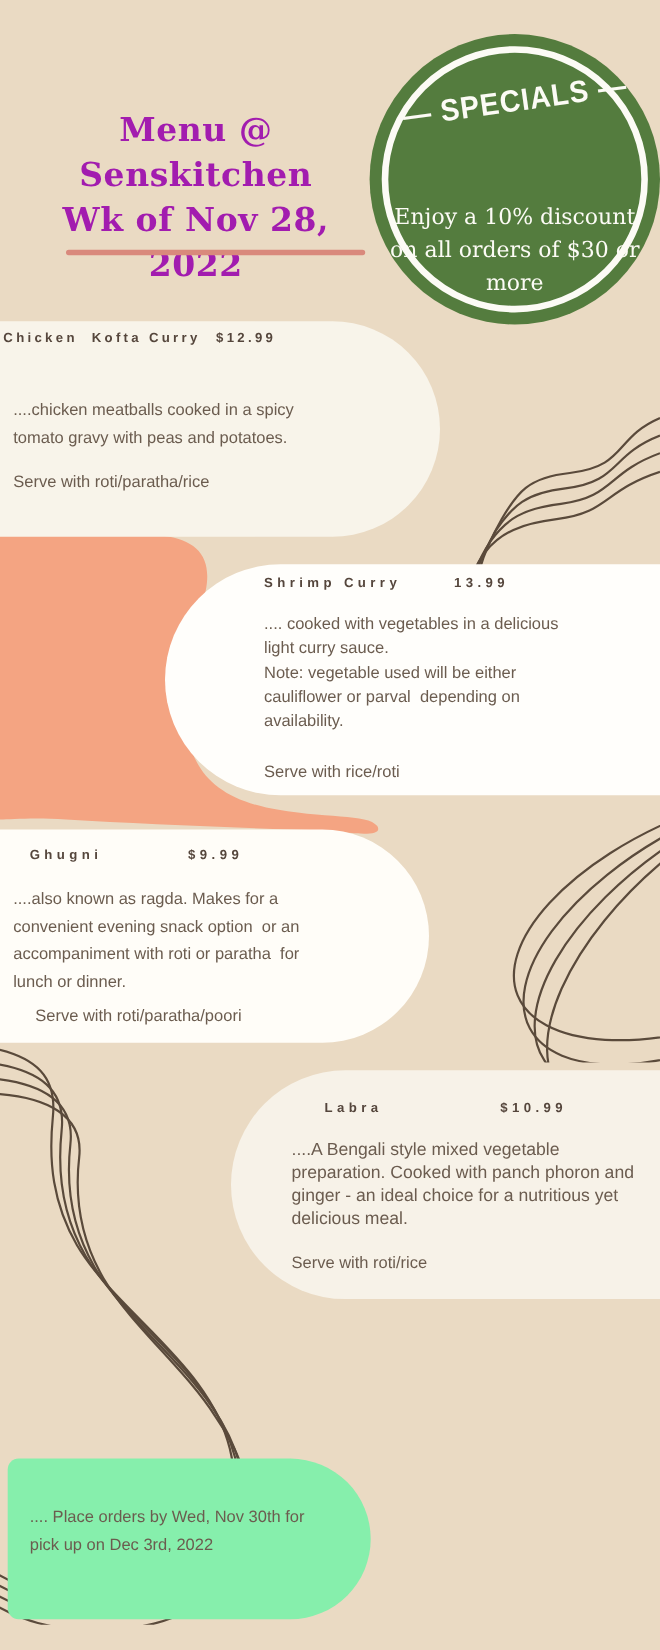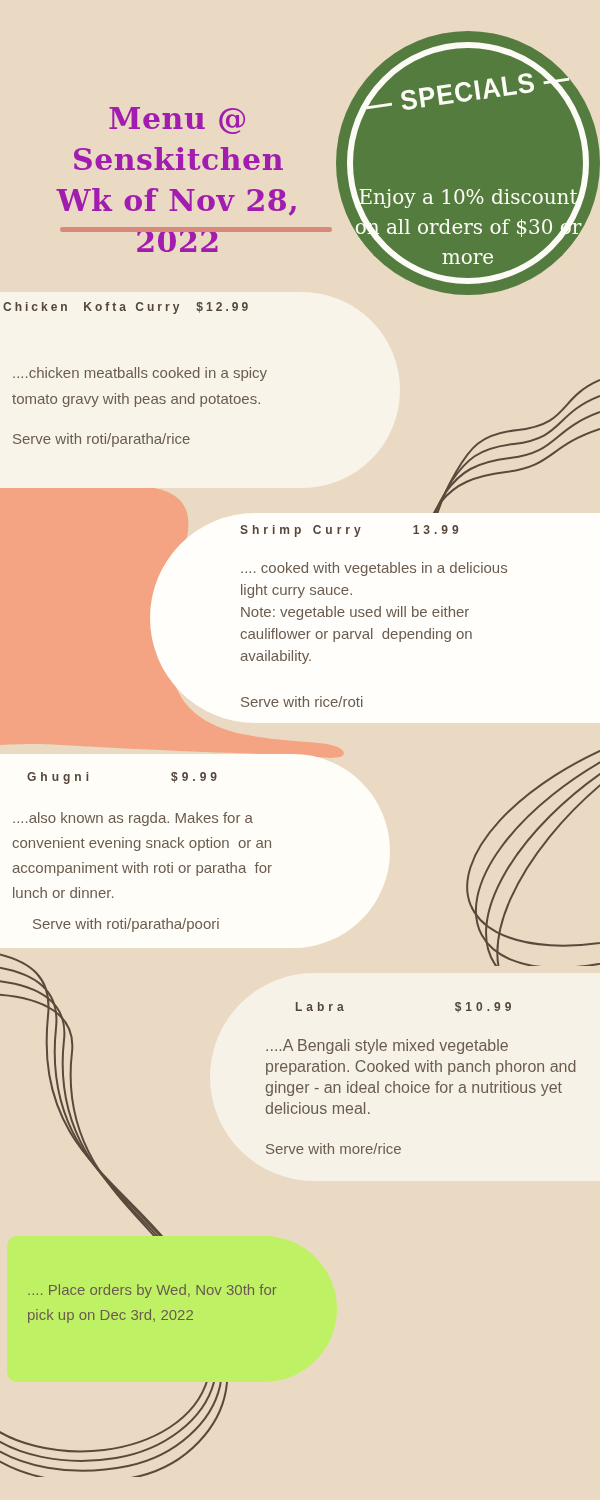--- a/index.html
+++ b/index.html
@@ -62,21 +62,21 @@
   .c3{left:-60px;top:754px;width:450px;height:194px;background:#fffdf8;border-radius:0 97px 97px 0;}
   .c3 .trow{left:87px;top:16px;gap:78px;letter-spacing:4px;}
   .c3 .desc{left:72px;top:51px;line-height:25px;}
   .c3 .serve{left:92px;top:161px;}
 
   .c4{left:210px;top:973px;width:400px;height:208px;background:#f7f2e8;border-radius:104px 0 0 104px;}
   .c4 .trow{left:85px;top:27px;gap:107px;letter-spacing:4px;}
   .c4 .desc{left:55px;top:62px;line-height:21px;font-size:16px;}
   .c4 .serve{left:55px;top:167px;}
 
-  .c5{left:7px;top:1236px;width:330px;height:146px;background:#bef264;border-radius:10px 73px 73px 10px;}
+  .c5{left:7px;top:1326px;width:330px;height:146px;background:#86efac;border-radius:10px 73px 73px 10px;}
   .c5 .note{left:20px;top:41px;line-height:25px;}
 </style>
 </head>
 <body>
 
 <div class="poster">
 
   <svg style="left:0;top:487px;" width="350" height="275" viewBox="0 0 350 275">
     <path d="M0,0 L148,0 C180,4 193,20 187,50 C177,84 168,112 168,152
              C168,198 182,234 242,247 C296,258 334,252 343,264
@@ -168,21 +168,21 @@
 
   <section class="card c4">
     <div class="trow">
       <span class="tname">Labra</span>
       <span class="tprice">$10.99</span>
     </div>
     <p class="desc">....A Bengali style mixed vegetable
 preparation. Cooked with panch phoron and
 ginger - an ideal choice for a nutritious yet
 delicious meal.</p>
-    <p class="serve">Serve with more/rice</p>
+    <p class="serve">Serve with roti/rice</p>
   </section>
 
   <section class="card c5">
     <p class="note">.... Place orders by Wed, Nov 30th for
 pick up on Dec 3rd, 2022</p>
   </section>
 
 </div>
 
 </body></html>

